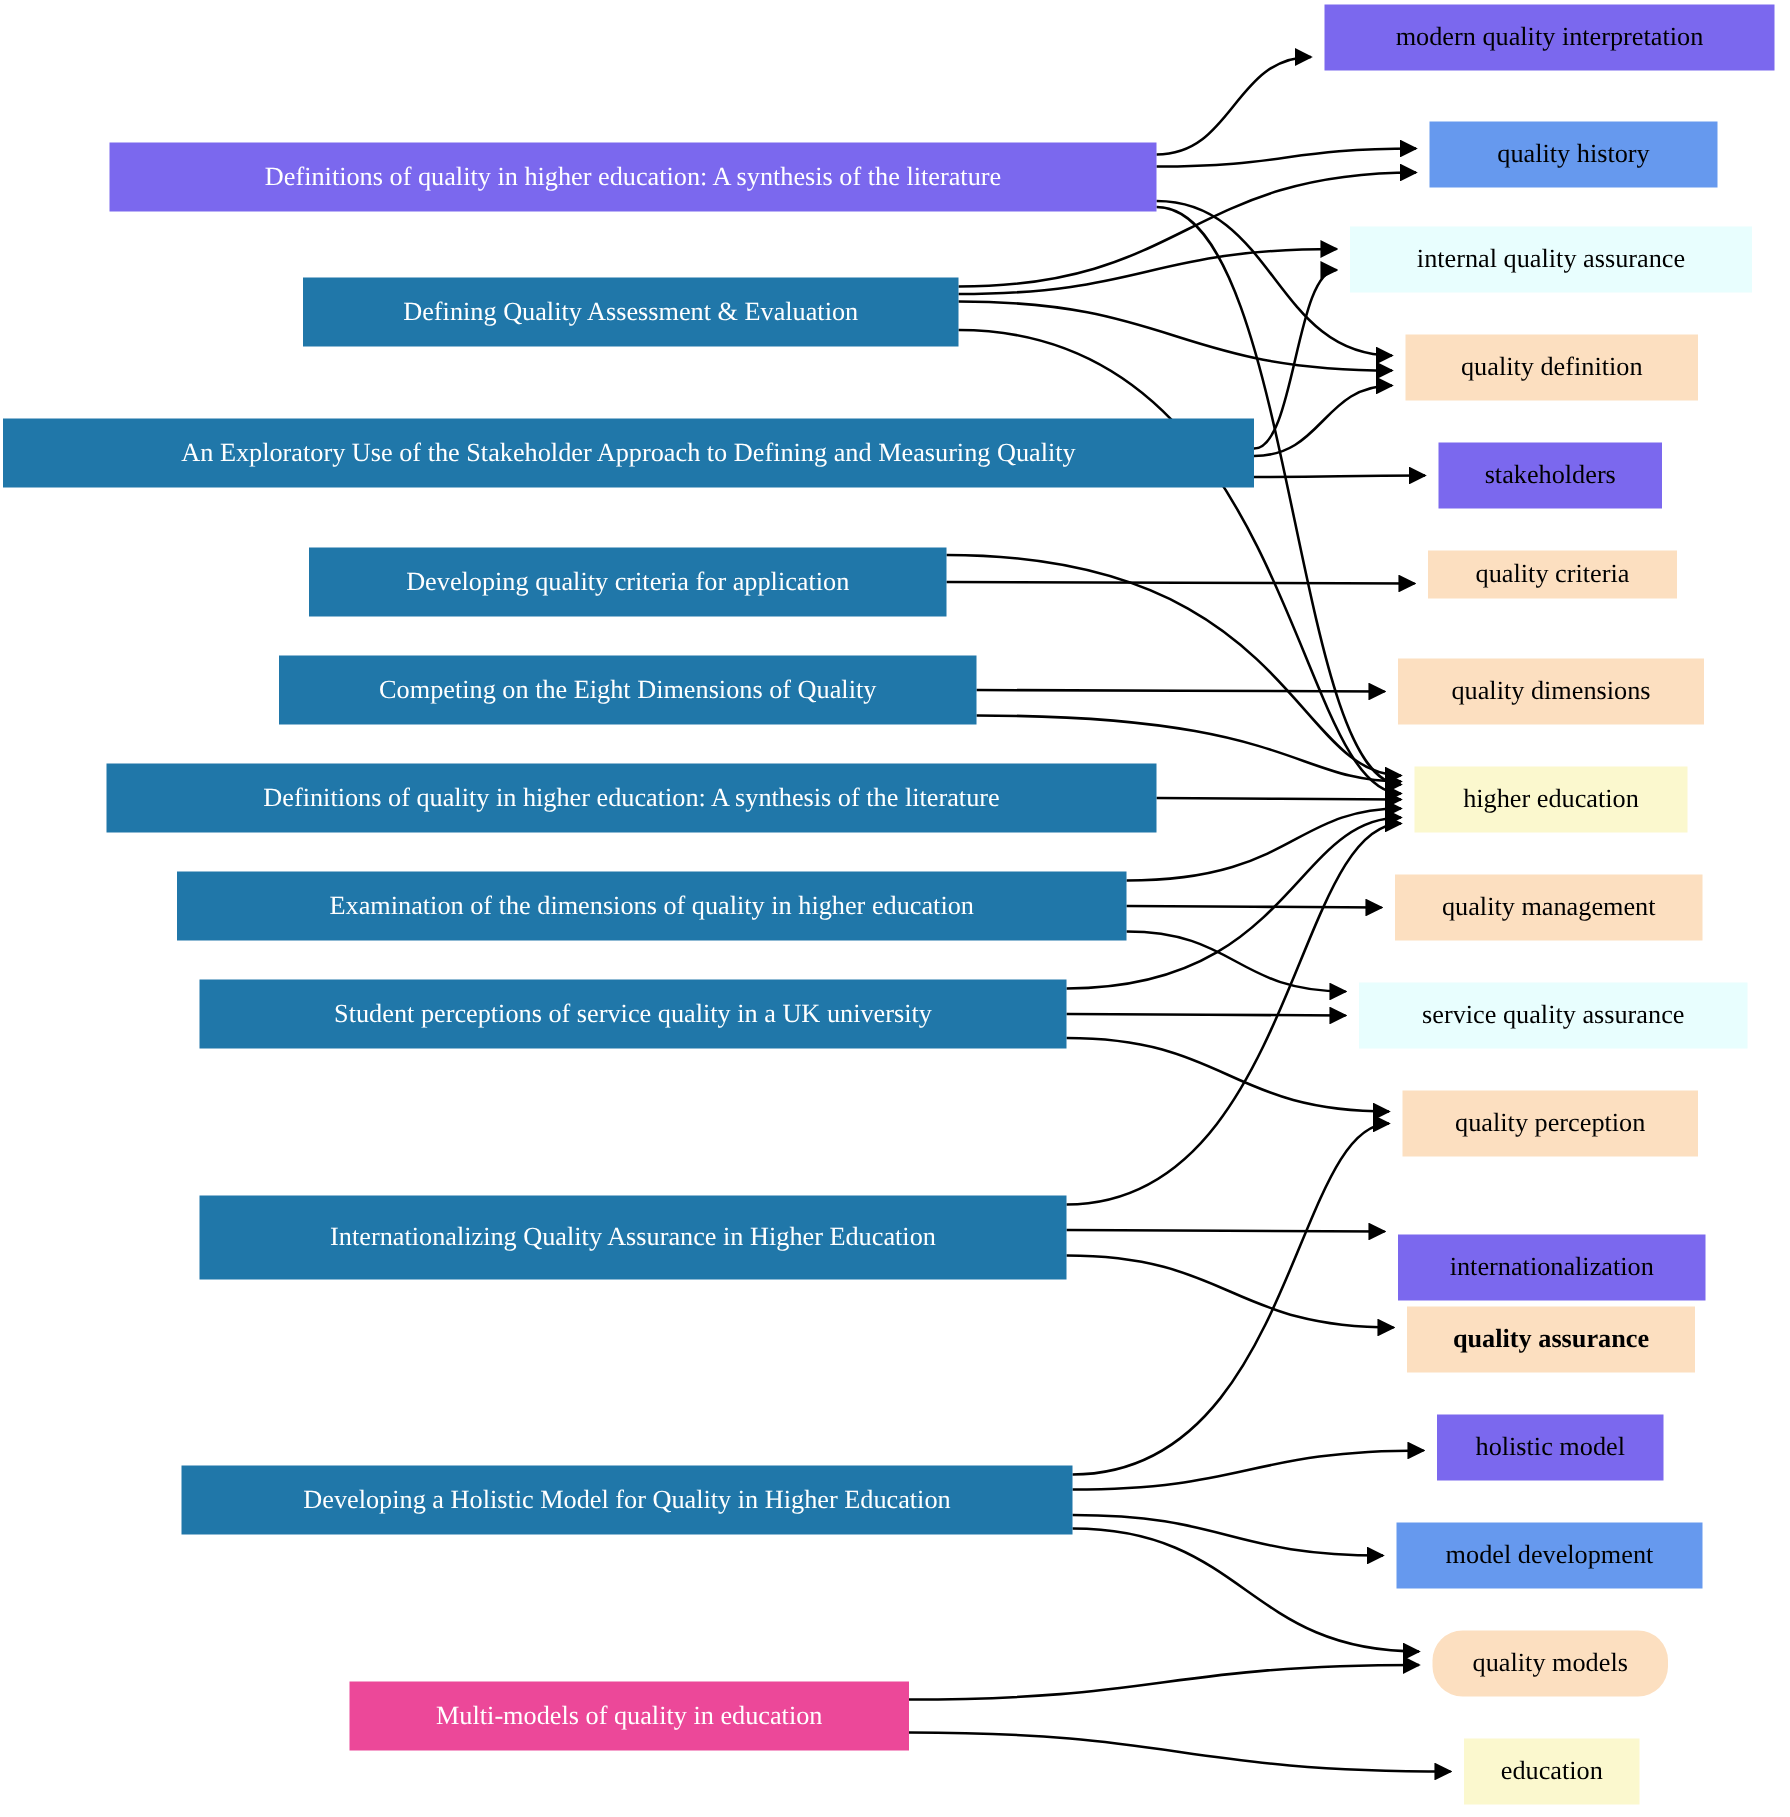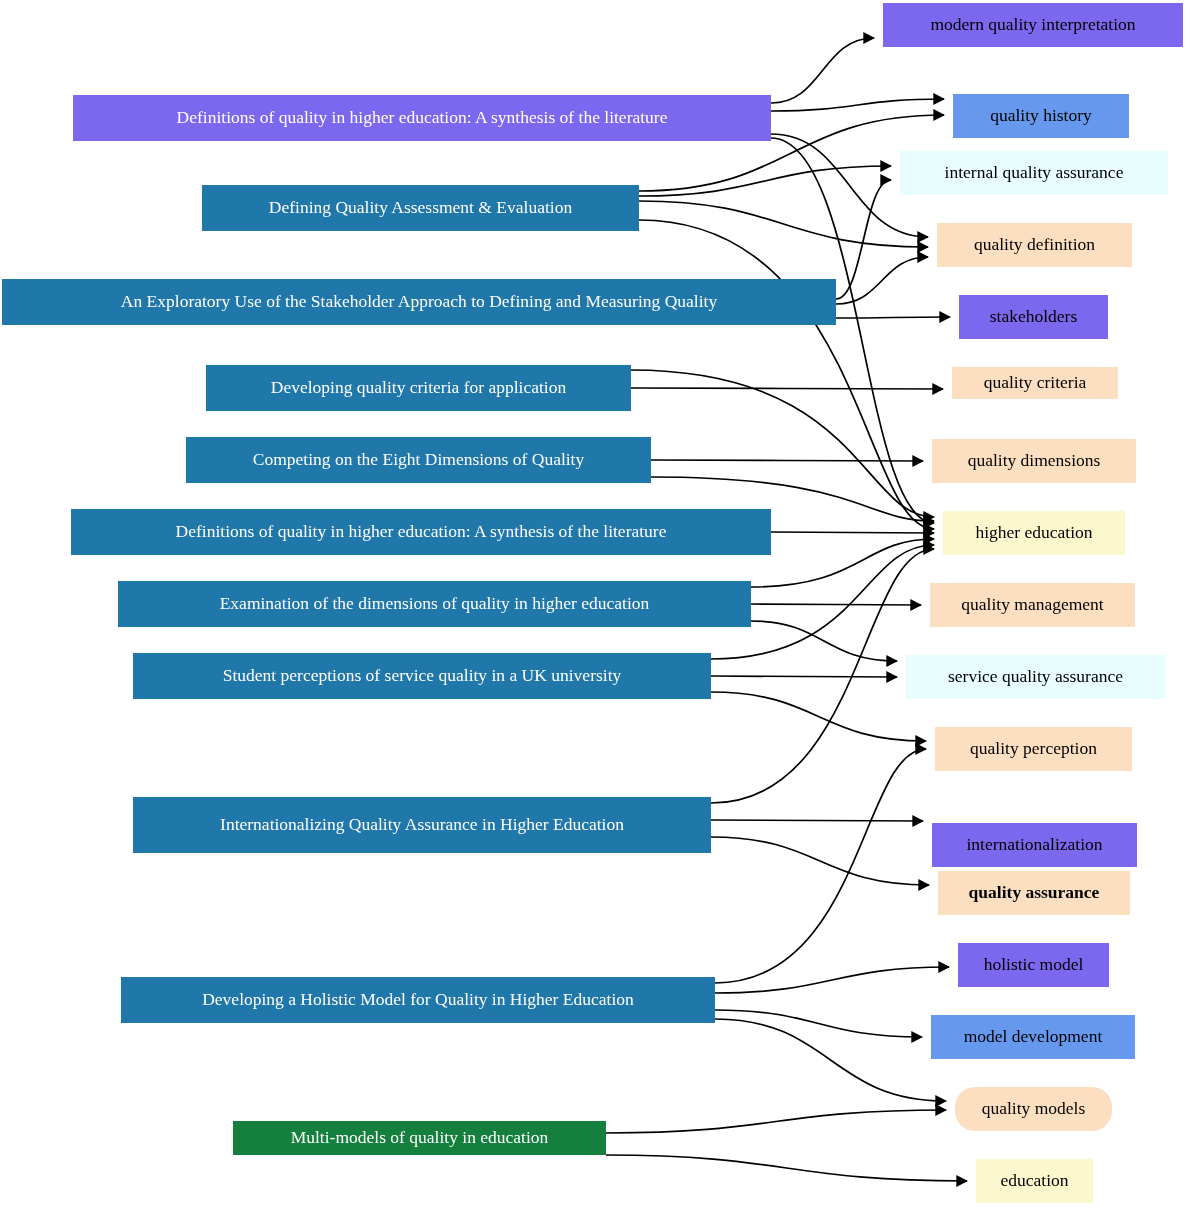--- a/index.html
+++ b/index.html
@@ -81,27 +81,27 @@
       </div>
       <div class="node src" style="left: 133px; top: 653px; width: 578px; height: 46px; background: rgb(32, 119, 169);">
         <span>Student perceptions of service quality in a UK university</span>
       </div>
       <div class="node src" style="left: 133px; top: 797px; width: 578px; height: 56px; background: rgb(32, 119, 169);">
         <span>Internationalizing Quality Assurance in Higher Education</span>
       </div>
       <div class="node src" style="left: 121px; top: 977px; width: 594px; height: 46px; background: rgb(32, 119, 169); text-align: center;">
         <span>Developing a Holistic Model for Quality in Higher Education</span>
       </div>
-      <div class="node src" style="left: 233px; top: 1121px; width: 373px; height: 34px; background: #15803d;">
+      <div class="node src" style="left: 233px; top: 1121px; width: 373px; height: 46px; background: #ec4899;">
         <span>Multi-models of quality in education</span>
       </div>
       <div class="node tgt" style="left: 883px; top: 3px; width: 300px; height: 44px; background: rgb(123, 104, 238);">
         <span>modern quality interpretation</span>
       </div>
-      <div class="node tgt" style="left: 953px; top: 94px; width: 176px; height: 44px; background: rgb(102, 153, 238);">
+      <div class="node tgt" style="left: 953px; top: 81px; width: 192px; height: 44px; background: rgb(102, 153, 238);">
         <span>quality history</span>
       </div>
       <div class="node tgt" style="left: 900px; top: 151px; width: 268px; height: 44px; background: rgb(232, 254, 254);">
         <span>internal quality assurance</span>
       </div>
       <div class="node tgt" style="left: 937px; top: 223px; width: 195px; height: 44px; background: rgb(252, 223, 192);">
         <span>quality definition</span>
       </div>
       <div class="node tgt" style="left: 959px; top: 295px; width: 149px; height: 44px; background: rgb(123, 104, 238);">
         <span>stakeholders</span>

